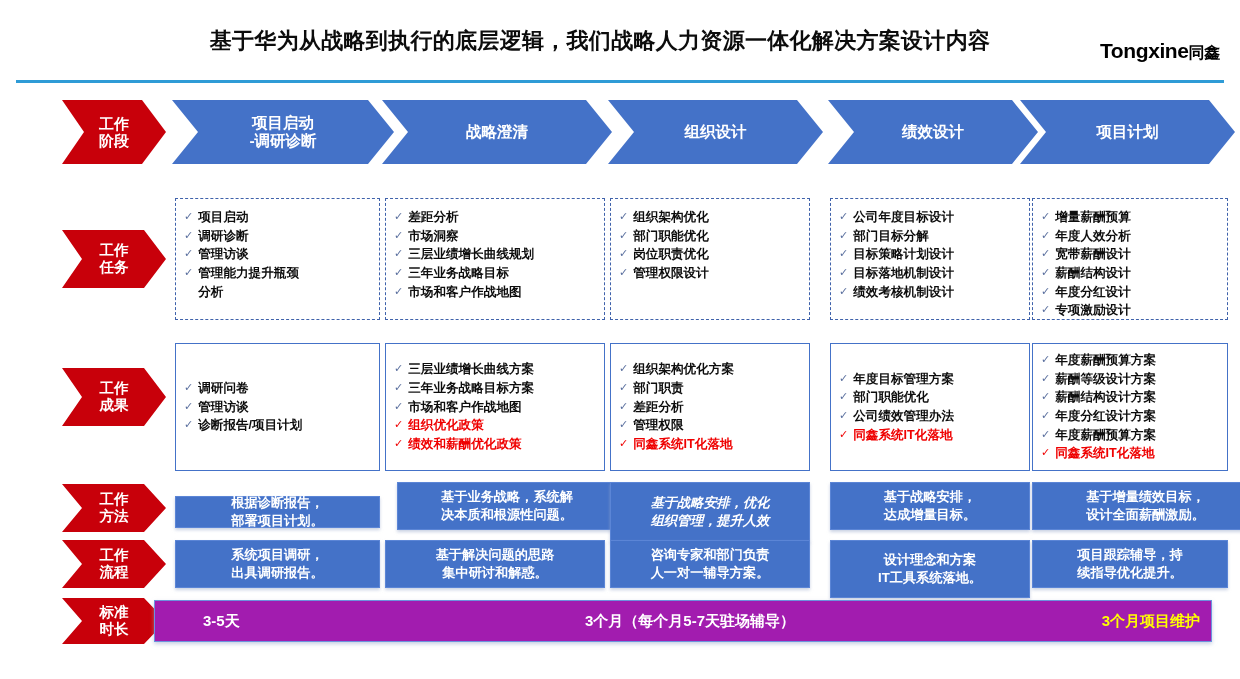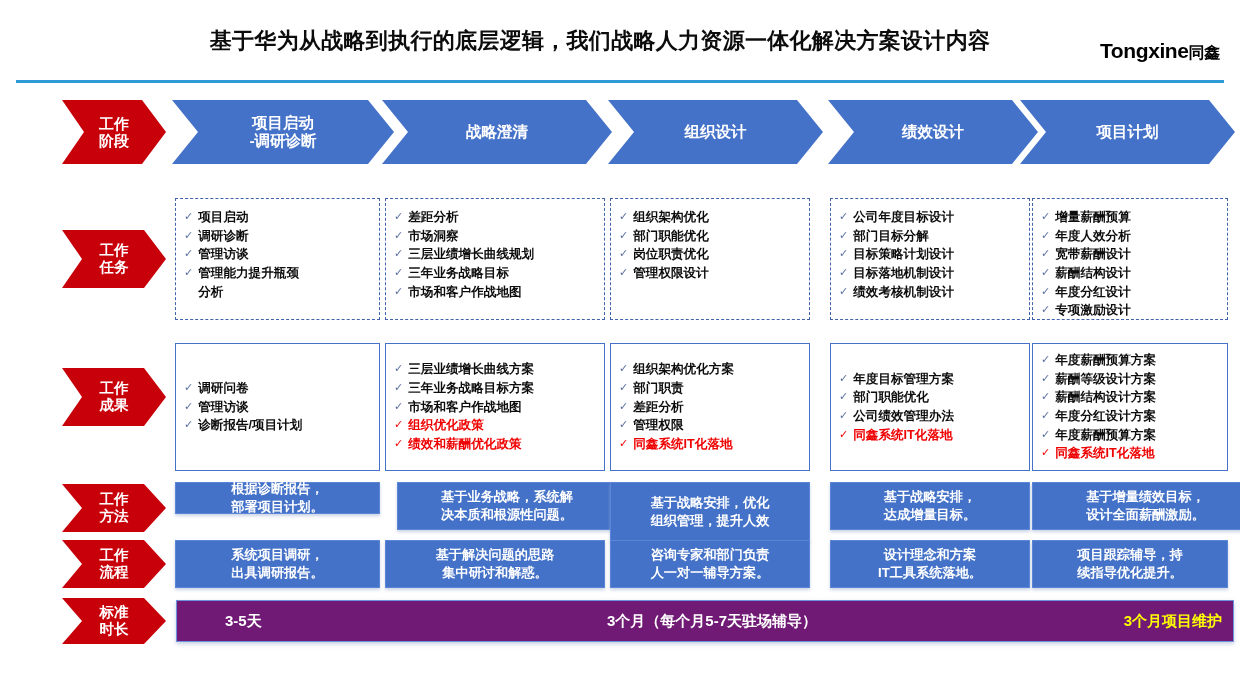--- a/index.html
+++ b/index.html
@@ -81,22 +81,22 @@
   .bluebox {
     position:absolute; background:#4472c8; color:#fff;
     font-weight:bold; font-size:13.2px; line-height:1.36;
     display:flex; align-items:center; justify-content:center; text-align:center;
     padding:4px 6px; border:1px solid #5b85d6;
     box-shadow:0 2px 3px rgba(160,175,205,0.55);
   }
 
   
   .durbar {
-    position:absolute; left:176px; top:600px; width:1058px; height:42px;
-    background:#701a75; border:1px solid #6c93dd;
+    position:absolute; left:154px; top:600px; width:1058px; height:42px;
+    background:#a21caf; border:1px solid #6c93dd;
     box-shadow:0 2px 4px rgba(160,175,205,0.6);
   }
   .dur-seg {
     position:absolute; top:0; height:40px; display:flex; align-items:center;
     color:#fff; font-weight:bold; font-size:15px; white-space:nowrap;
   }
   .dur-seg.yellow { color:#ffff00; }
 </style>
 </head>
 <body>
@@ -363,47 +363,47 @@
           <span class="tick">✓</span>
           <span class="chk-text">年度薪酬预算方案</span>
         </div>
         <div class="chk-item red">
           <span class="tick">✓</span>
           <span class="chk-text">同鑫系统IT化落地</span>
         </div>
       </div>
     </div>
   <div id="method-boxes">
-      <div class="bluebox" style="left: 175px; top: 482px; width: 205px; height: 32px;">
+      <div class="bluebox" style="left: 175px; top: 496px; width: 205px; height: 32px;">
         <span>根据诊断报告，<br>部署项目计划。</span>
       </div>
       <div class="bluebox" style="left: 385px; top: 482px; width: 220px; height: 48px; margin-left: 12px;">
         <span>基于业务战略，系统解<br>决本质和根源性问题。</span>
       </div>
-      <div class="bluebox" style="left: 610px; top: 482px; width: 200px; height: 60px;">
+      <div class="bluebox" style="left: 610px; top: 482px; width: 200px; height: 60px; font-style: italic;">
         <span>基于战略安排，优化<br>组织管理，提升人效</span>
       </div>
       <div class="bluebox" style="left: 830px; top: 482px; width: 200px; height: 48px;">
         <span>基于战略安排，<br>达成增量目标。</span>
       </div>
       <div class="bluebox" style="left: 1032px; top: 482px; width: 227px; height: 48px;">
         <span>基于增量绩效目标，<br>设计全面薪酬激励。</span>
       </div>
     </div>
   <div id="flow-boxes">
       <div class="bluebox" style="left: 175px; top: 540px; width: 205px; height: 48px;">
         <span>系统项目调研，<br>出具调研报告。</span>
       </div>
       <div class="bluebox" style="left: 385px; top: 540px; width: 220px; height: 48px;">
         <span>基于解决问题的思路<br>集中研讨和解惑。</span>
       </div>
       <div class="bluebox" style="left: 610px; top: 540px; width: 200px; height: 48px;">
         <span>咨询专家和部门负责<br>人一对一辅导方案。</span>
       </div>
-      <div class="bluebox" style="left: 830px; top: 540px; width: 200px; height: 48px;">
+      <div class="bluebox" style="left: 830px; top: 540px; width: 200px; height: 58px;">
         <span>设计理念和方案<br>IT工具系统落地。</span>
       </div>
       <div class="bluebox" style="left: 1032px; top: 540px; width: 196px; height: 48px;">
         <span>项目跟踪辅导，持<br>续指导优化提升。</span>
       </div>
     </div>
 
   <div class="durbar">
     <div id="duration-segs">
         <div class="dur-seg" style="left: 48px; width: 260px; justify-content: flex-start;">3-5天</div>

